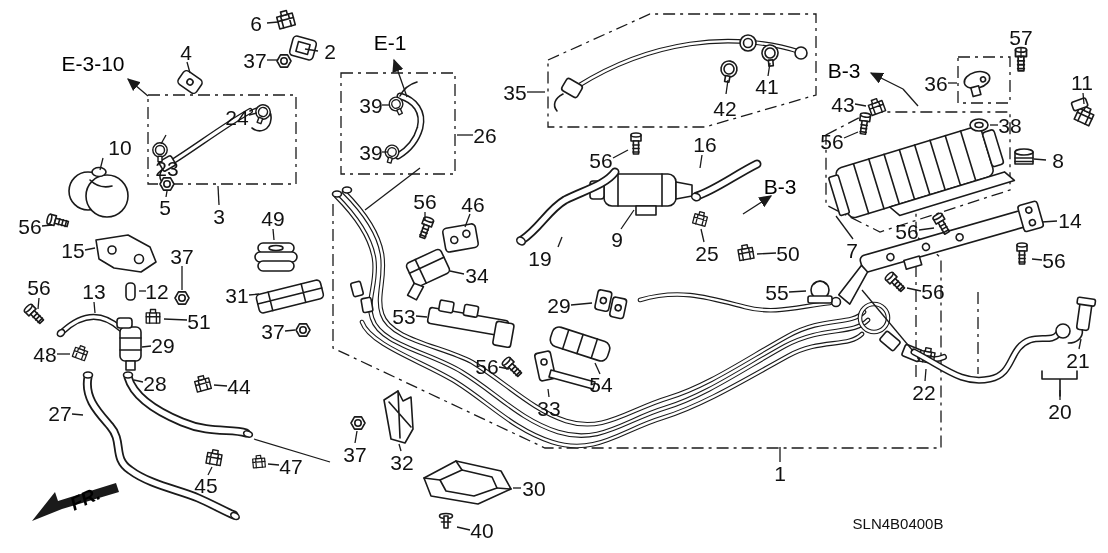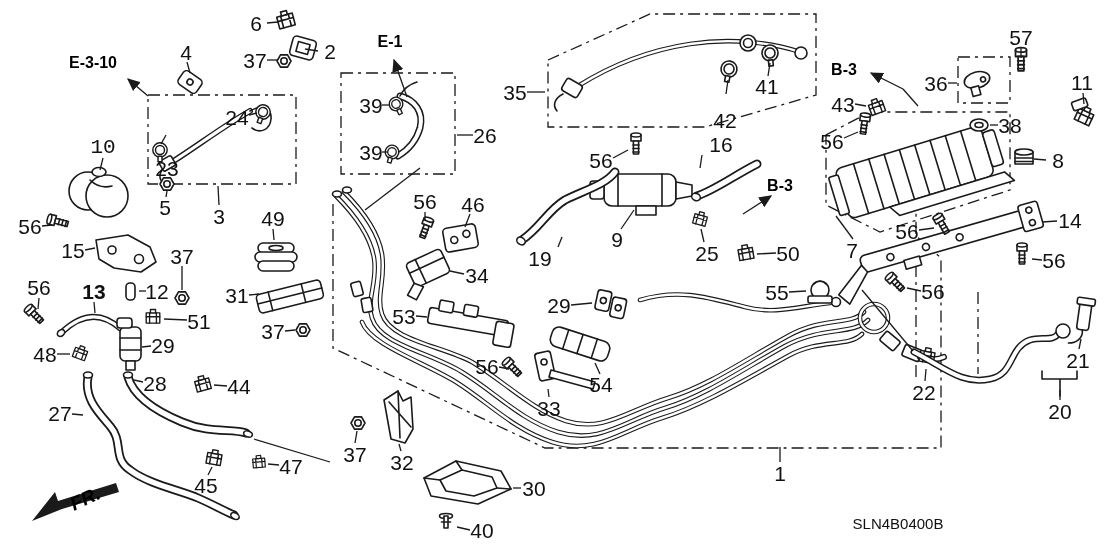--- a/index.html
+++ b/index.html
@@ -14,21 +14,21 @@
   .tO{stroke:var(--line);stroke-width:9;fill:none;stroke-linecap:round;}
   .tI{stroke:#fff;stroke-width:5.4;fill:none;stroke-linecap:round;}
   .mO{stroke:var(--line);stroke-width:7;fill:none;stroke-linecap:round;}
   .mI{stroke:#fff;stroke-width:4;fill:none;stroke-linecap:round;}
   .sO{stroke:var(--line);stroke-width:6;fill:none;stroke-linecap:round;}
   .sI{stroke:#fff;stroke-width:3.2;fill:none;stroke-linecap:round;}
   .pO{stroke:var(--line);stroke-width:4.6;fill:none;stroke-linecap:round;}
   .pI{stroke:#fff;stroke-width:2.4;fill:none;stroke-linecap:round;}
   .part-label{position:absolute;transform:translate(-50%,-50%);font-size:21px;color:#111;
               white-space:nowrap;line-height:1;}
-  .ref-label{position:absolute;transform:translate(-50%,-50%);font-size:16px;font-weight:bold;
+  .ref-label{position:absolute;transform:translate(-50%,-50%);font-size:21px;font-weight:normal;
              color:#000;white-space:nowrap;line-height:1;}
   .code-label{position:absolute;transform:translate(-50%,-50%);left:898px;top:523px;
               font-size:15px;color:#111;white-space:nowrap;}
   .fr-label{position:absolute;left:70px;top:488px;font-size:19px;font-weight:bold;
             font-style:italic;color:#000;transform:rotate(-25deg);}
 </style>
 </head>
 <body>
 
 <div class="canvas">
@@ -428,27 +428,27 @@
 <div id="label-layer">
       <div class="part-label" style="left: 780px; top: 473px;">1</div>
       <div class="part-label" style="left: 330px; top: 51px;">2</div>
       <div class="part-label" style="left: 219px; top: 216px;">3</div>
       <div class="part-label" style="left: 186px; top: 52px;">4</div>
       <div class="part-label" style="left: 165px; top: 207px;">5</div>
       <div class="part-label" style="left: 256px; top: 23px;">6</div>
       <div class="part-label" style="left: 852px; top: 250px;">7</div>
       <div class="part-label" style="left: 1058px; top: 160px;">8</div>
       <div class="part-label" style="left: 617px; top: 239px;">9</div>
-      <div class="part-label" style="left: 103px; top: 147px; font-family: Liberation Mono, monospace;">10</div>
+      <div class="part-label" style="left: 120px; top: 147px;">10</div>
       <div class="part-label" style="left: 1082px; top: 82px;">11</div>
       <div class="part-label" style="left: 157px; top: 291px;">12</div>
-      <div class="part-label" style="left: 94px; top: 291px; font-weight: bold;">13</div>
+      <div class="part-label" style="left: 94px; top: 291px;">13</div>
       <div class="part-label" style="left: 1070px; top: 220px; text-align: right;">14</div>
       <div class="part-label" style="left: 73px; top: 250px;">15</div>
-      <div class="part-label" style="left: 705px; top: 144px; margin-left: 16px;">16</div>
+      <div class="part-label" style="left: 705px; top: 144px;">16</div>
       <div class="part-label" style="left: 540px; top: 258px;">19</div>
       <div class="part-label" style="left: 1060px; top: 411px;">20</div>
       <div class="part-label" style="left: 1078px; top: 360px;">21</div>
       <div class="part-label" style="left: 924px; top: 392px;">22</div>
       <div class="part-label" style="left: 167px; top: 124px; margin-top: 44px;">23</div>
       <div class="part-label" style="left: 237px; top: 117px;">24</div>
       <div class="part-label" style="left: 707px; top: 253px;">25</div>
       <div class="part-label" style="left: 485px; top: 135px;">26</div>
       <div class="part-label" style="left: 60px; top: 413px;">27</div>
       <div class="part-label" style="left: 155px; top: 383px;">28</div>
@@ -462,21 +462,21 @@
       <div class="part-label" style="left: 936px; top: 83px;">36</div>
       <div class="part-label" style="left: 255px; top: 60px;">37</div>
       <div class="part-label" style="left: 182px; top: 256px;">37</div>
       <div class="part-label" style="left: 273px; top: 331px;">37</div>
       <div class="part-label" style="left: 355px; top: 454px;">37</div>
       <div class="part-label" style="left: 1010px; top: 125px;">38</div>
       <div class="part-label" style="left: 371px; top: 105px;">39</div>
       <div class="part-label" style="left: 371px; top: 152px;">39</div>
       <div class="part-label" style="left: 482px; top: 530px;">40</div>
       <div class="part-label" style="left: 767px; top: 86px;">41</div>
-      <div class="part-label" style="left: 725px; top: 120px;">42</div>
+      <div class="part-label" style="left: 725px; top: 108px;">42</div>
       <div class="part-label" style="left: 843px; top: 104px;">43</div>
       <div class="part-label" style="left: 239px; top: 386px;">44</div>
       <div class="part-label" style="left: 206px; top: 485px;">45</div>
       <div class="part-label" style="left: 473px; top: 204px;">46</div>
       <div class="part-label" style="left: 291px; top: 466px;">47</div>
       <div class="part-label" style="left: 45px; top: 354px;">48</div>
       <div class="part-label" style="left: 273px; top: 218px;">49</div>
       <div class="part-label" style="left: 788px; top: 253px;">50</div>
       <div class="part-label" style="left: 199px; top: 321px;">51</div>
       <div class="part-label" style="left: 559px; top: 305px;">29</div>

